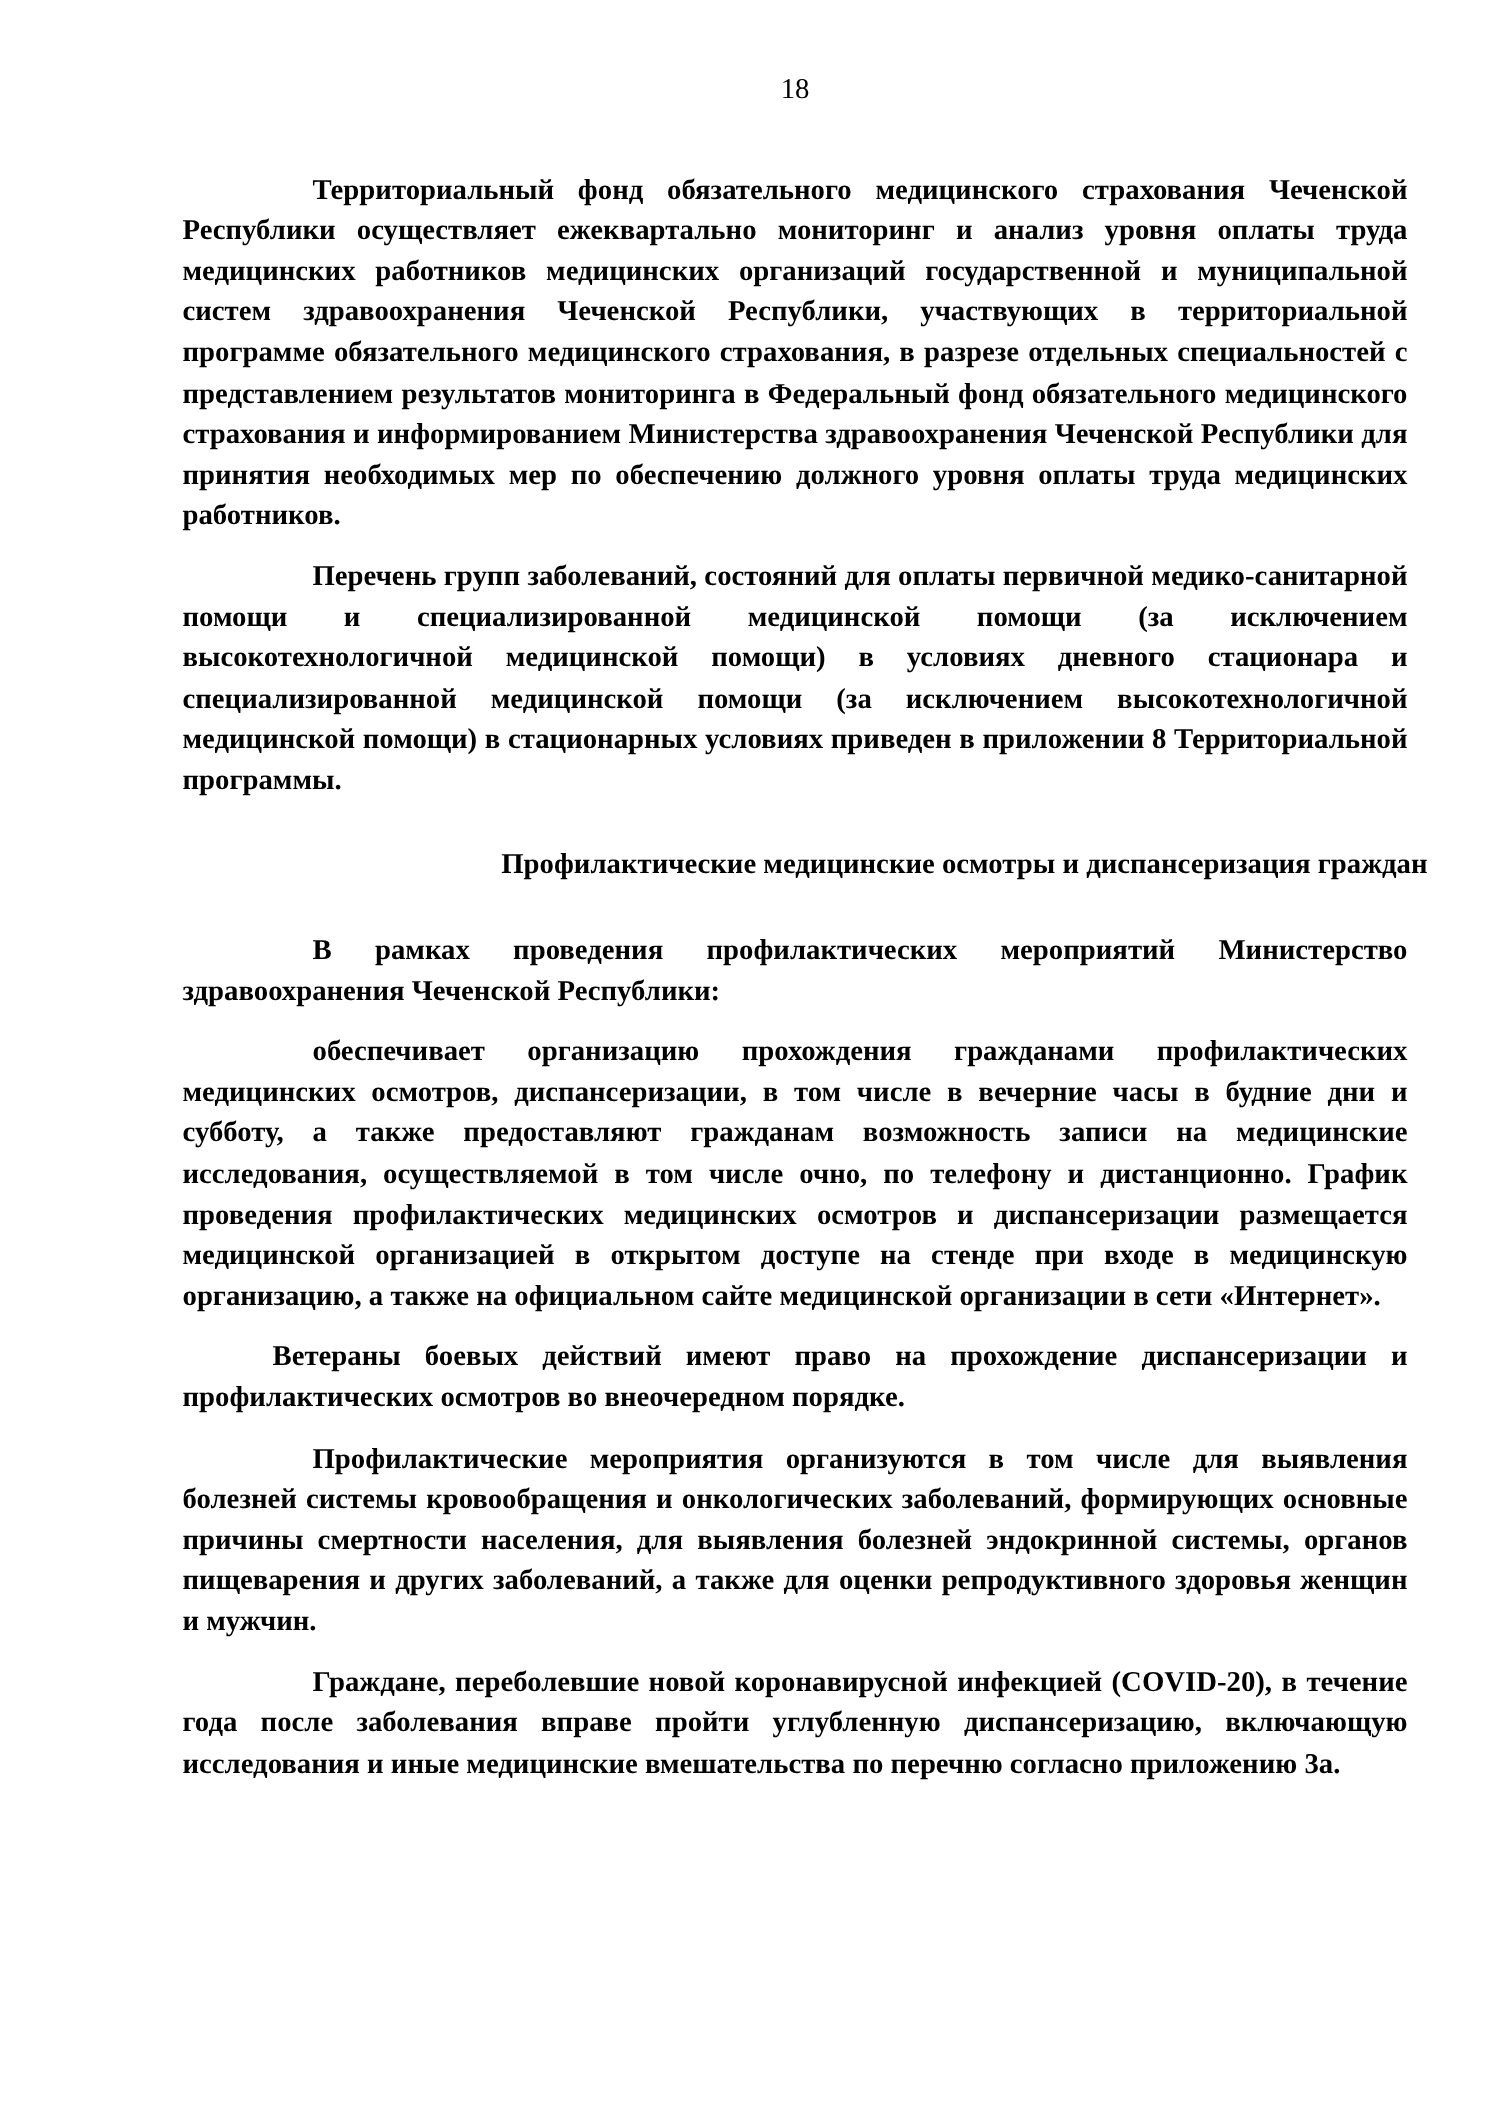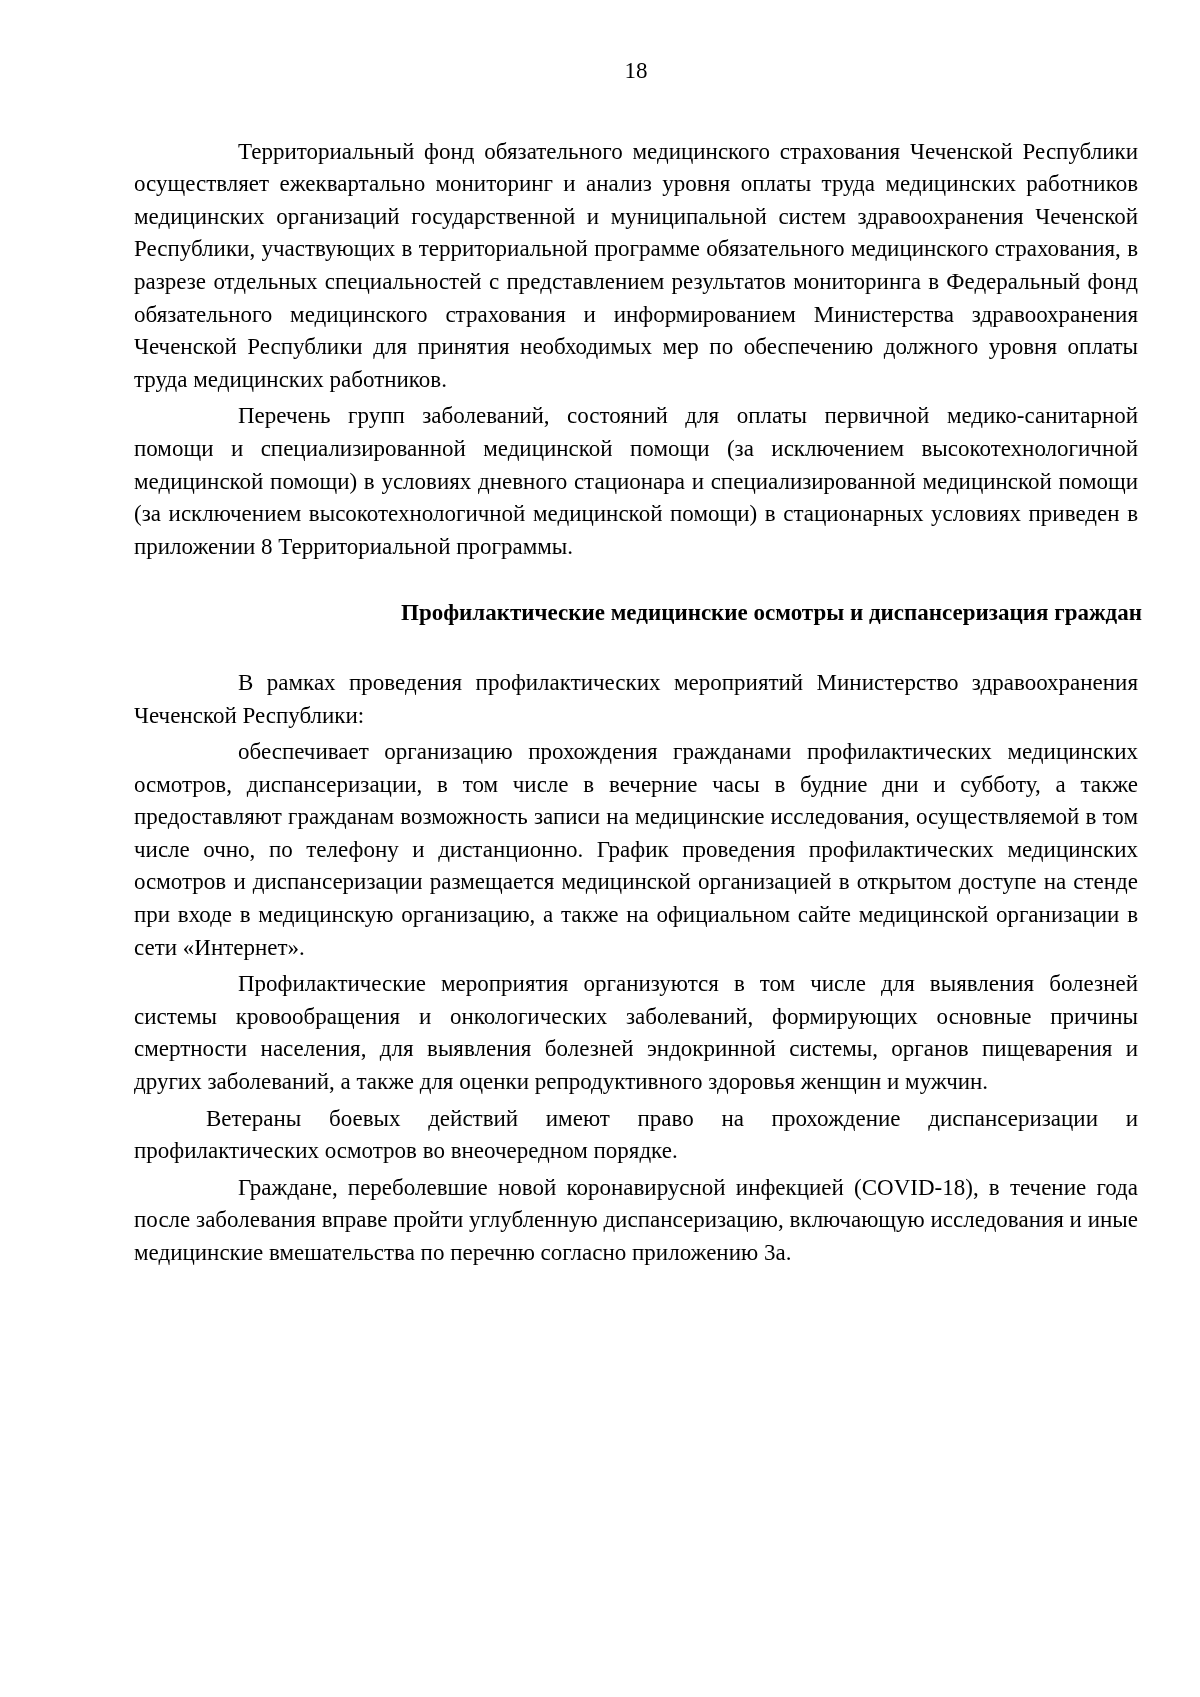--- a/index.html
+++ b/index.html
@@ -18,23 +18,24 @@
     font-size: 23px;
     line-height: 32.6px;
     padding: 55px 58px 0 130px;
     overflow: hidden;
   }
   .page-number {
     text-align: center;
     margin: 0 0 48px 0;
   }
   .para {
-    margin: 4px;
+    margin: 16px;
     text-align: justify;
     text-indent: 104px;
+    font-weight: bold;
   }
   .para.small-indent {
     text-indent: 72px;
   }
   .heading {
     margin: 34px 0 37px 0;
     font-size: 23px;
     line-height: 32.6px;
     font-weight: bold;
     text-align: right;
@@ -50,20 +51,20 @@
   <p class="para">Территориальный фонд обязательного медицинского страхования Чеченской Республики осуществляет ежеквартально мониторинг и анализ уровня оплаты труда медицинских работников медицинских организаций государственной и муниципальной систем здравоохранения Чеченской Республики, участвующих в территориальной программе обязательного медицинского страхования, в разрезе отдельных специальностей с представлением результатов мониторинга в Федеральный фонд обязательного медицинского страхования и информированием Министерства здравоохранения Чеченской Республики для принятия необходимых мер по обеспечению должного уровня оплаты труда медицинских работников.</p>
 
   <p class="para">Перечень групп заболеваний, состояний для оплаты первичной медико-санитарной помощи и специализированной медицинской помощи (за исключением высокотехнологичной медицинской помощи) в условиях дневного стационара и специализированной медицинской помощи (за исключением высокотехнологичной медицинской помощи) в стационарных условиях приведен в приложении 8 Территориальной программы.</p>
 
   <h2 class="heading">Профилактические медицинские осмотры и диспансеризация граждан</h2>
 
   <p class="para">В рамках проведения профилактических мероприятий Министерство здравоохранения Чеченской Республики:</p>
 
   <p class="para">обеспечивает организацию прохождения гражданами профилактических медицинских осмотров, диспансеризации, в том числе в вечерние часы в будние дни и субботу, а также предоставляют гражданам возможность записи на медицинские исследования, осуществляемой в том числе очно, по телефону и дистанционно. График проведения профилактических медицинских осмотров и диспансеризации размещается медицинской организацией в открытом доступе на стенде при входе в медицинскую организацию, а также на официальном сайте медицинской организации в сети «Интернет».</p>
 
+  <p class="para small-indent">Ветераны боевых действий имеют право на прохождение диспансеризации и профилактических осмотров во внеочередном порядке.</p>
+
   <p class="para">Профилактические мероприятия организуются в том числе для выявления болезней системы кровообращения и онкологических заболеваний, формирующих основные причины смертности населения, для выявления болезней эндокринной системы, органов пищеварения и других заболеваний, а также для оценки репродуктивного здоровья женщин и мужчин.</p>
 
-  <p class="para small-indent">Ветераны боевых действий имеют право на прохождение диспансеризации и профилактических осмотров во внеочередном порядке.</p>
-
-  <p class="para">Граждане, переболевшие новой коронавирусной инфекцией (COVID-18), в течение года после заболевания вправе пройти углубленную диспансеризацию, включающую исследования и иные медицинские вмешательства по перечню согласно приложению 3а.</p>
+  <p class="para">Граждане, переболевшие новой коронавирусной инфекцией (COVID-20), в течение года после заболевания вправе пройти углубленную диспансеризацию, включающую исследования и иные медицинские вмешательства по перечню согласно приложению 3а.</p>
 
 
 </div>
 
 </body></html>

